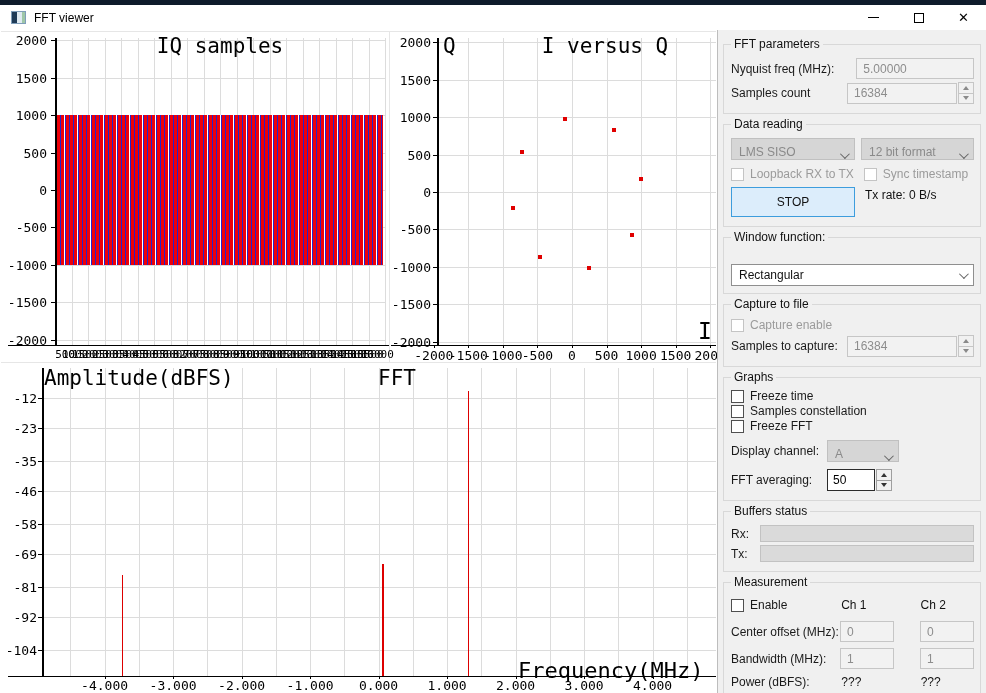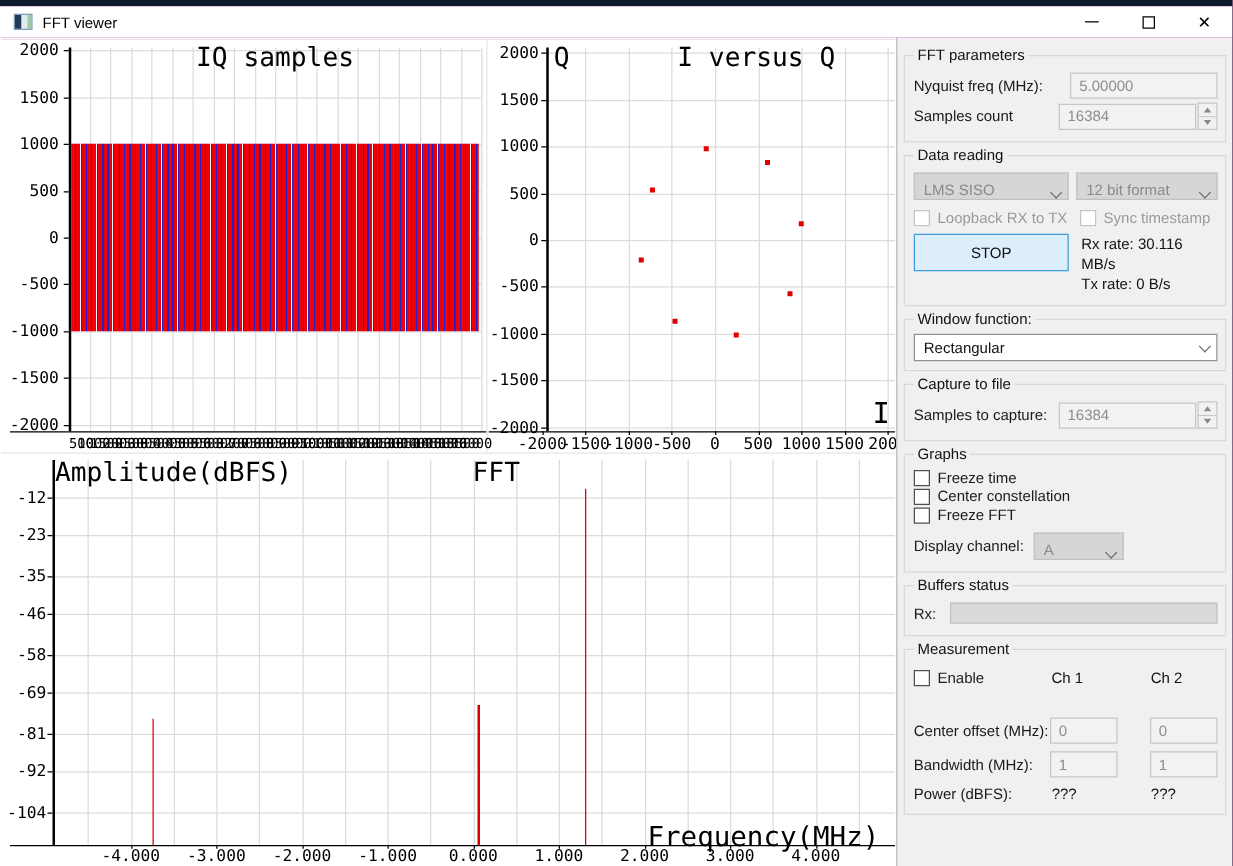--- a/index.html
+++ b/index.html
@@ -342,40 +342,42 @@
       </div>
       <div class="row" style="margin-top:7px;">
         <span class="cb dis"></span>
         <span class="lbl dim" style="margin-right:10px;">Loopback RX to TX</span>
         <span class="cb dis"></span>
         <span class="lbl dim">Sync timestamp</span>
       </div>
       <div class="row" style="margin-top:6px;align-items:flex-start;">
         <div class="stopbtn">STOP</div>
         <div class="rates">
-          <div><span>Rx rate:</span>
-               <span>30.116 MB/s</span></div>
           <div><span>Tx rate:</span>
                <span>0 B/s</span></div>
         </div>
       </div>
     </div>
 
     <div class="group">
       <div class="gtitle">Window function:</div>
-      <div class="row" style="margin:1px 0 1px 0;">
+      <div class="row" style="margin:16px 0 1px 0;">
         <div class="combo en" style="flex:1;">
           <span>Rectangular</span>
           <span class="chev"></span>
         </div>
       </div>
     </div>
 
     <div class="group">
       <div class="gtitle">Capture to file</div>
+      <div class="row">
+        <span class="cb dis"></span>
+        <span class="lbl dim">Capture enable</span>
+      </div>
       <div class="row">
         <span class="lbl" style="width:116px;">Samples to capture:</span>
         <div class="tin" style="flex:1;">16384</div>
         <div class="spin">
           <div class="sb">
               <div class="arr-up"></div>
             </div>
           <div class="sb">
               <div class="arr-dn"></div>
             </div>
@@ -384,52 +386,68 @@
     </div>
 
     <div class="group">
       <div class="gtitle">Graphs</div>
       <div class="row" style="margin:1px 0;">
         <span class="cb"></span>
         <span class="lbl">Freeze time</span>
       </div>
       <div class="row" style="margin:1px 0;">
         <span class="cb"></span>
-        <span class="lbl">Center constellation</span>
+        <span class="lbl">Samples constellation</span>
       </div>
       <div class="row" style="margin:1px 0;">
         <span class="cb"></span>
         <span class="lbl">Freeze FFT</span>
       </div>
       <div class="row" style="margin-top:7px;">
         <span class="lbl" style="width:96px;">Display channel:</span>
         <div class="combo dis" style="width:72px;">
           <span>A</span>
           <span class="chev"></span>
         </div>
       </div>
+      <div class="row" style="margin-top:7px;">
+        <span class="lbl" style="width:96px;">FFT averaging:</span>
+        <input class="numin" value="50" style="">
+        <div class="spin en">
+          <div class="sb">
+              <div class="arr-up"></div>
+            </div>
+          <div class="sb">
+              <div class="arr-dn"></div>
+            </div>
+        </div>
+      </div>
     </div>
 
     <div class="group">
       <div class="gtitle">Buffers status</div>
       <div class="row">
         <span class="lbl" style="width:22px;">Rx:</span>
+        <div class="pbar"></div>
+      </div>
+      <div class="row">
+        <span class="lbl" style="width:22px;">Tx:</span>
         <div class="pbar"></div>
       </div>
     </div>
 
     <div class="group">
       <div class="gtitle">Measurement</div>
       <div class="row" style="margin-top:5px;">
         <span class="cb"></span>
         <span class="lbl" style="width:99px;">Enable</span>
         <span class="mval">Ch 1</span>
         <span class="mval" style="margin-right:0;">Ch 2</span>
       </div>
-      <div class="row" style="margin-top:25px;">
+      <div class="row" style="margin-top:9px;">
         <span class="lbl mlabel">Center offset (MHz):</span>
         <div class="tin mcol">0</div>
         <div class="tin" style="width:58px;">0</div>
       </div>
       <div class="row" style="margin-top:6px;">
         <span class="lbl mlabel">Bandwidth (MHz):</span>
         <div class="tin mcol">1</div>
         <div class="tin" style="width:58px;">1</div>
       </div>
       <div class="row" style="margin-top:6px;">

